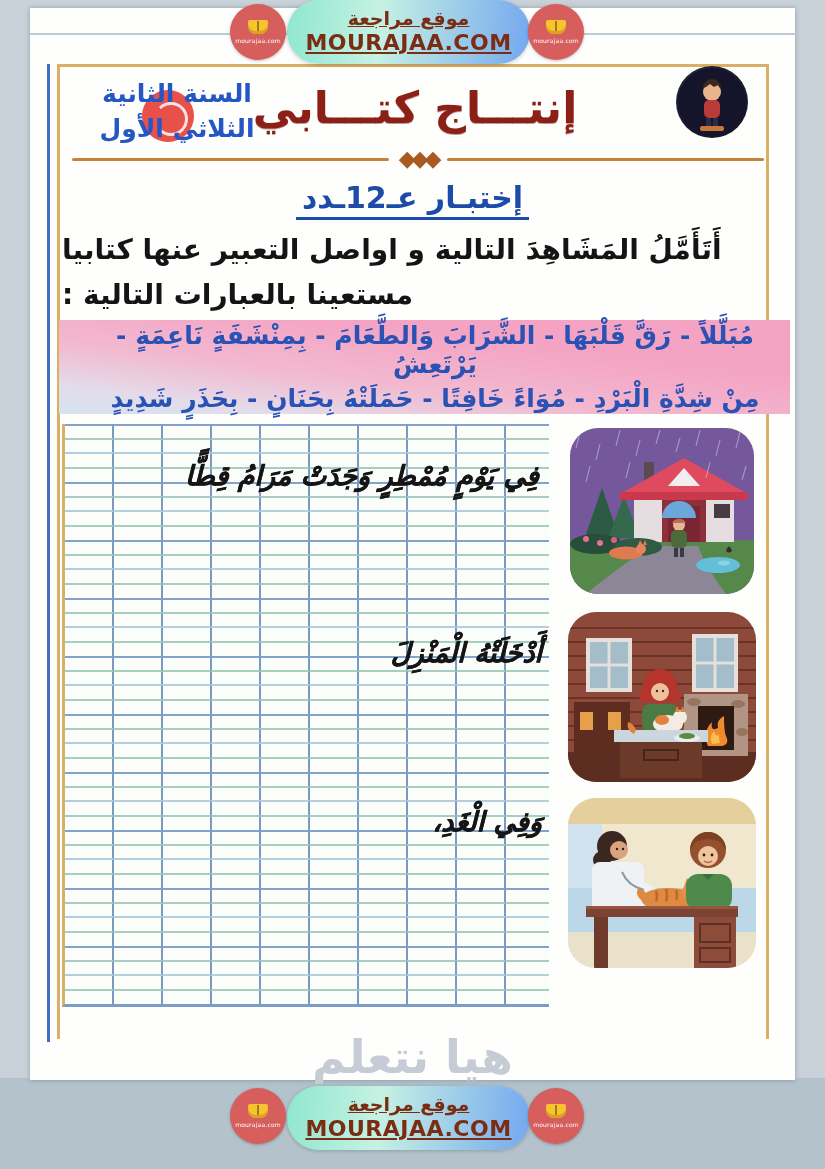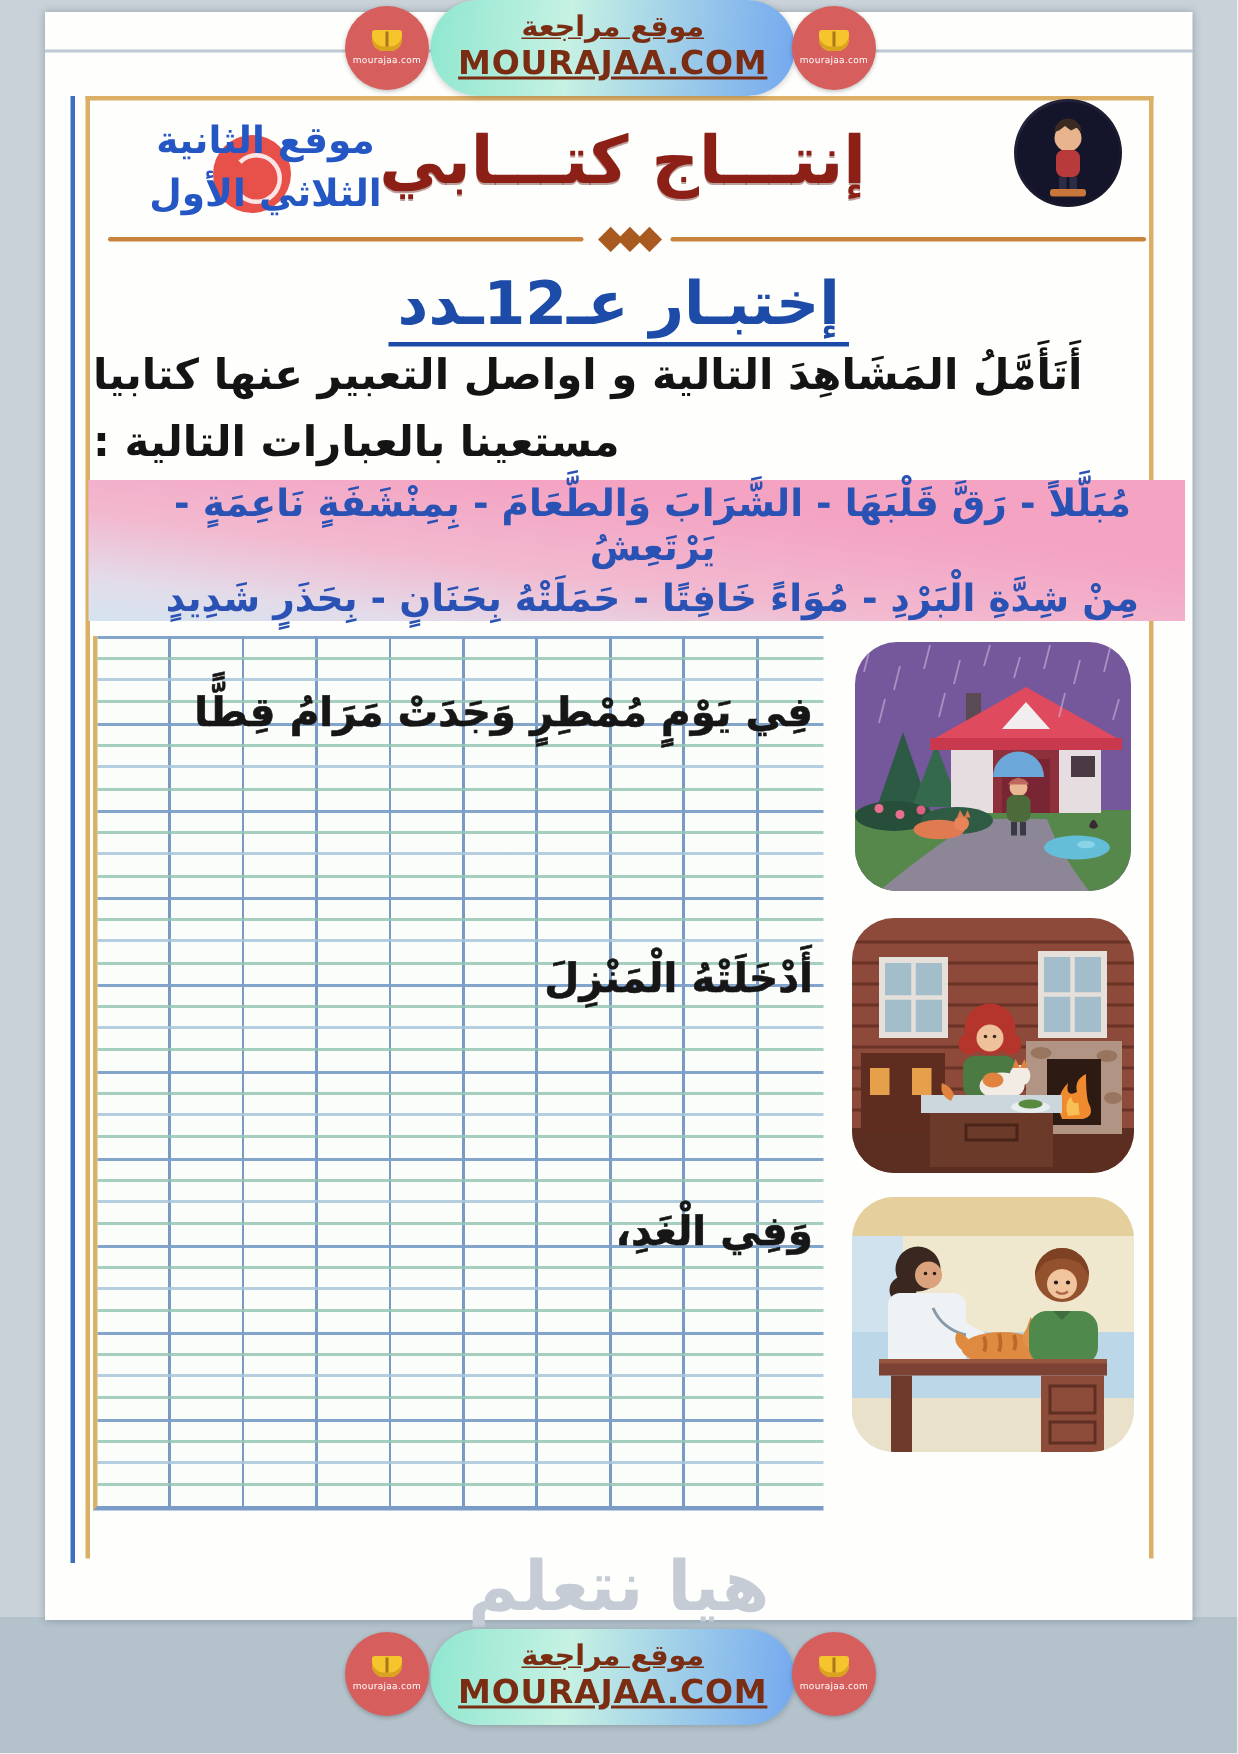--- a/index.html
+++ b/index.html
@@ -32,40 +32,40 @@
   .grade-circle::after{content:"";position:absolute;left:12px;top:12px;width:28px;height:28px;border-radius:50%;border:3px solid rgba(255,255,255,.85);border-left-color:transparent;}
   .subject{position:absolute;left:250px;top:82px;width:330px;text-align:center;font-size:44px;font-weight:bold;color:#8c1f16;direction:rtl;z-index:3;text-shadow:0 1px 0 rgba(90,20,10,.4);}
   .logo{position:absolute;left:676px;top:66px;width:72px;height:72px;border-radius:50%;background:radial-gradient(circle at 40% 35%,#2c2c4a,#10101f);z-index:3;display:flex;align-items:center;justify-content:center;overflow:hidden;}
   .author{position:absolute;left:634px;top:136px;width:164px;text-align:center;font-size:24px;font-weight:bold;color:#8c1f16;direction:rtl;z-index:3;}
   .divider{position:absolute;left:72px;top:148px;width:692px;display:flex;align-items:center;z-index:2;}
   .divider .seg{flex:1;height:3px;background:#c8823c;border-radius:2px;}
   .divider .dia{color:#a85a20;font-size:22px;margin:0 10px;letter-spacing:-4px;line-height:1;}
 
   
   .exam-title{position:absolute;left:0;top:180px;width:825px;text-align:center;z-index:3;}
-  .exam-title span{display:inline-block;direction:rtl;font-size:40px;font-weight:bold;color:#1d4ba8;border-bottom:3px solid #1d4ba8;padding:0 6px 2px;}
+  .exam-title span{display:inline-block;direction:rtl;font-size:30px;font-weight:bold;color:#1d4ba8;border-bottom:3px solid #1d4ba8;padding:0 6px 2px;}
   .instructions{position:absolute;left:62px;top:228px;width:706px;direction:rtl;text-align:left;font-size:28px;font-weight:bold;color:#141414;line-height:1.6;z-index:3;}
 
   
   .vocab{position:absolute;left:59px;top:320px;width:710px;height:94px;z-index:3;
          background:linear-gradient(to left bottom,#f4a3c3 30%,#f2b9cf 62%,#e3dcea 85%,#d5e4f0 100%);
          display:flex;flex-direction:column;justify-content:center;gap:5px;direction:rtl;text-align:center;
          font-weight:bold;color:#2a52b5;font-size:25px;padding-left:21px;}
 
   
   .grid{position:absolute;left:62px;top:424px;width:484px;height:580px;background-color:#fbfdfa;z-index:2;
         border-left:3px solid #d8b26a;border-bottom:3px solid #7a9cc6;
         background-image:
           repeating-linear-gradient(to bottom,
              rgba(125,160,200,.95) 0 2px, transparent 2px 14px,
              rgba(150,198,180,.85) 14px 16px, transparent 16px 28px,
              rgba(168,198,220,.85) 28px 30px, transparent 30px 43px,
              rgba(150,198,180,.85) 43px 45px, transparent 45px 58px),
           repeating-linear-gradient(to right, transparent 0 47px, rgba(108,143,192,.9) 47px 49px);}
-  .phrase{position:absolute;direction:rtl;font-weight:bold;color:#161616;font-size:27px;white-space:nowrap;z-index:4;-webkit-text-stroke:.4px #161616;}
+  .phrase{position:absolute;direction:rtl;font-weight:bold;color:#161616;font-size:27px;white-space:nowrap;z-index:4;font-style:italic;-webkit-text-stroke:.4px #161616;}
   .phrase.p1{left:182px;top:460px;width:360px;text-align:center;}
   .phrase.p2{left:348px;top:637px;width:194px;text-align:right;}
   .phrase.p3{left:396px;top:806px;width:146px;text-align:right;}
 
   
   .scene{position:absolute;left:556px;width:212px;z-index:3;}
   .scene svg{display:block;}
   .s1{top:422px;} .s2{top:604px;} .s3{top:792px;}
 
   
@@ -94,21 +94,21 @@
     <span class="book"></span>
     <span class="cap">mourajaa.com</span>
   </div>
   <div class="badge" style="left:528px;top:4px;">
     <span class="book"></span>
     <span class="cap">mourajaa.com</span>
   </div>
 
   <div class="grade-circle"></div>
   <div class="grade">
-    <div>موقع الثانية</div>
+    <div>السنة الثانية</div>
     <div>الثلاثي الأول</div>
   </div>
   <div class="subject">إنتـــاج كتـــابي</div>
   <div class="logo">
     <svg width="72" height="72" viewBox="0 0 72 72">
       <circle cx="36" cy="36" r="34" fill="#14142a"></circle>
       <circle cx="36" cy="26" r="9" fill="#e8b48e"></circle>
       <path d="M27,22 a9,9 0 0 1 18,0 l-3,-3 -4,2 -4,-3 -4,3 z" fill="#3a2a22"></path>
       <rect x="28" y="34" width="16" height="18" rx="5" fill="#b83a3a"></rect>
       <rect x="30" y="52" width="5" height="10" fill="#2c2c44"></rect>

